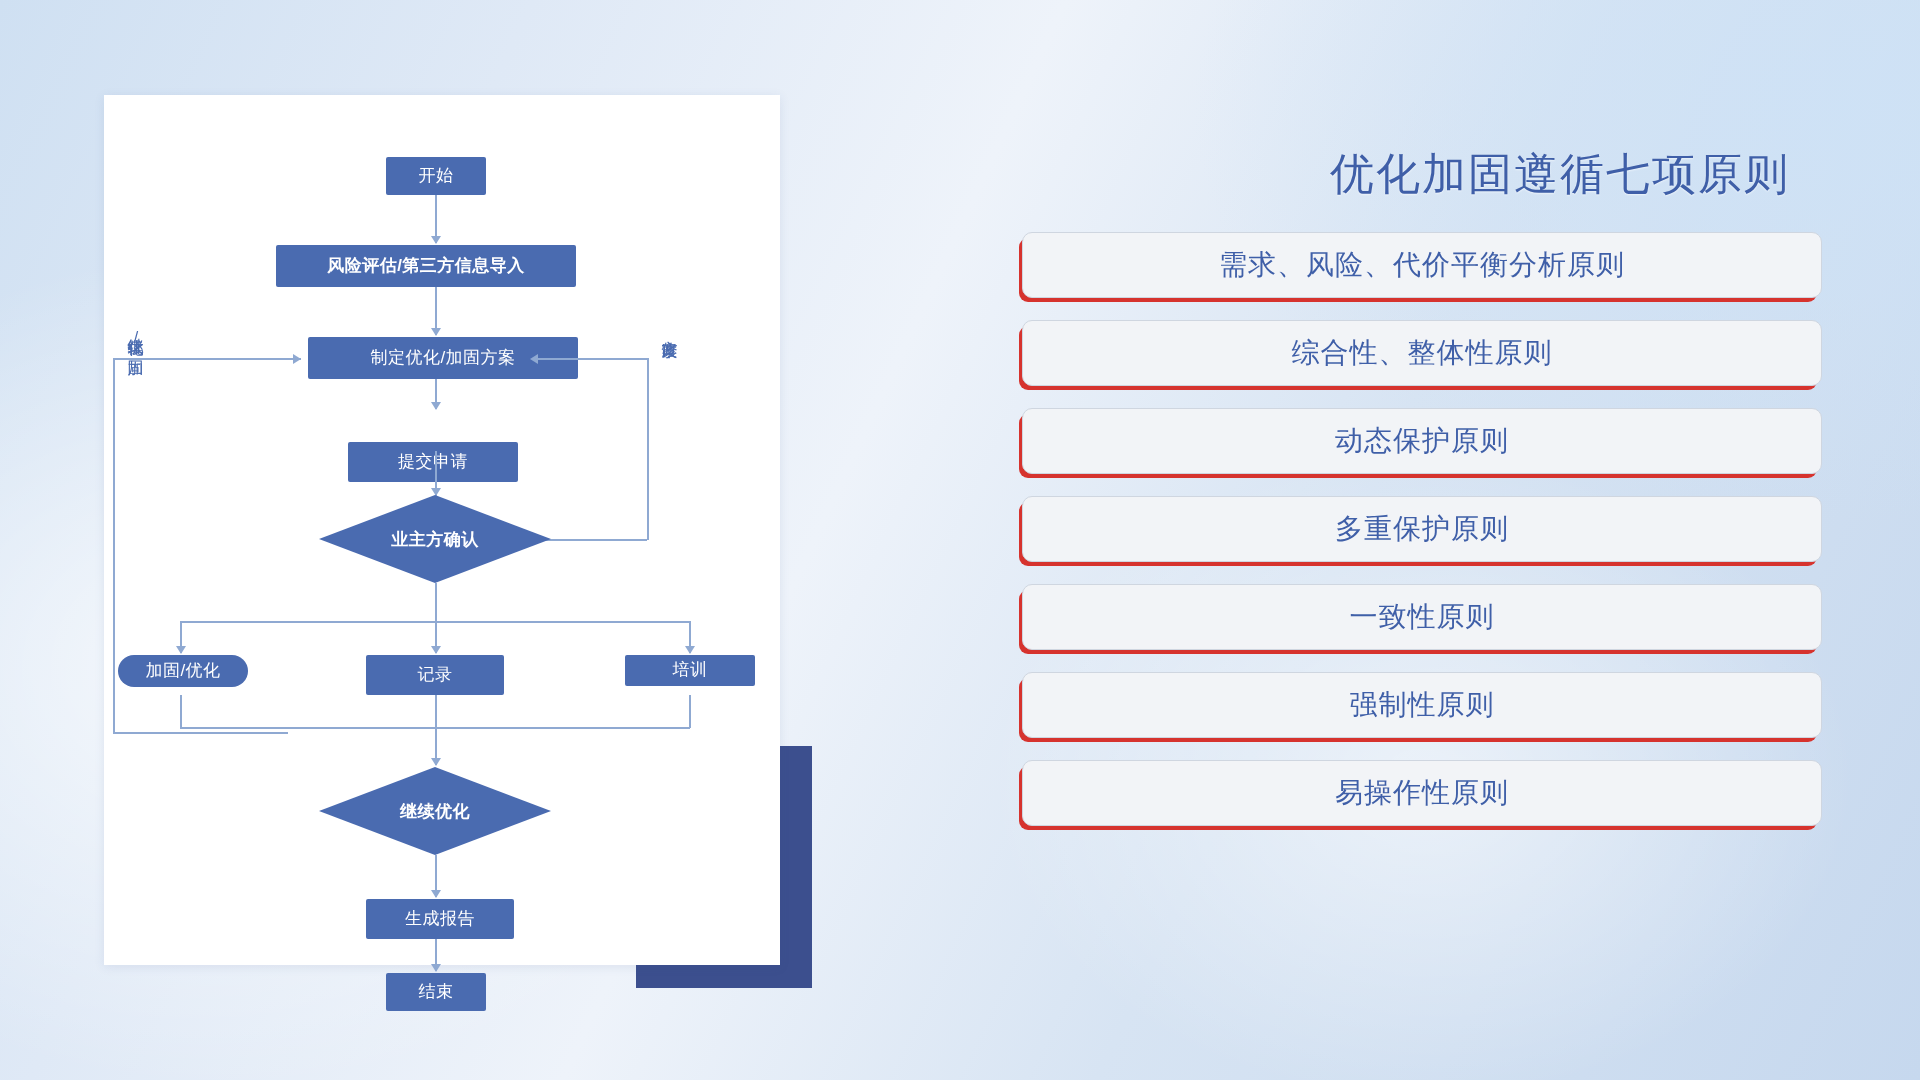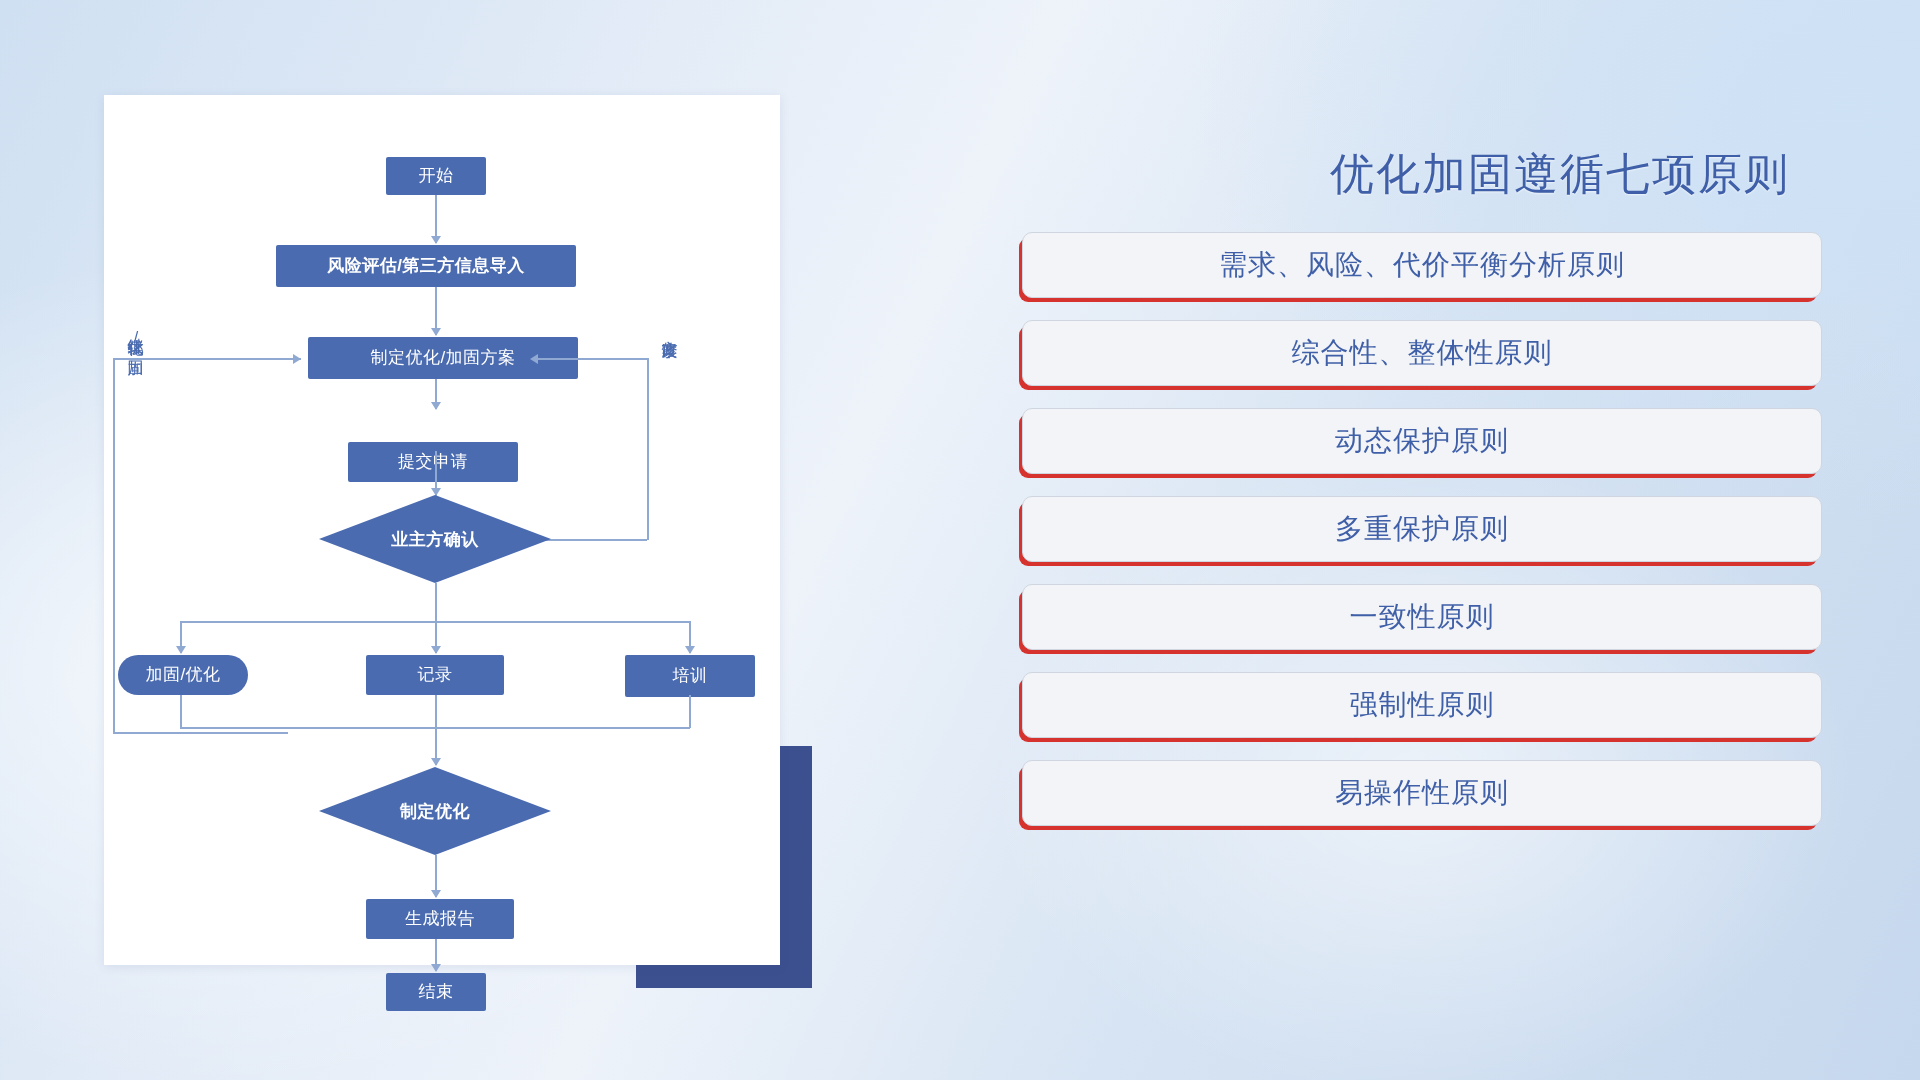--- a/index.html
+++ b/index.html
@@ -196,37 +196,37 @@
 
       <div class="conn vline" style="left:331px; top:488px; height:38px;"></div>
       <div class="conn hline" style="left:76px; top:526px; width:510px;"></div>
       <div class="conn vline" style="left:76px; top:526px; height:32px;"></div>
       <div class="conn vline" style="left:331px; top:526px; height:32px;"></div>
       <div class="conn vline" style="left:585px; top:526px; height:32px;"></div>
       <div class="arrow-down" style="left:72px; top:551px;"></div>
       <div class="arrow-down" style="left:327px; top:551px;"></div>
       <div class="arrow-down" style="left:581px; top:551px;"></div>
 
-      <div class="node" style="left:14px; top:560px; width:130px; height:40px;border-radius:20px;">加固/优化</div>
+      <div class="node" style="left:14px; top:560px; width:130px; height:32px;border-radius:20px;">加固/优化</div>
       <div class="node" style="left:262px; top:560px; width:138px; height:40px;">记录</div>
-      <div class="node" style="left:521px; top:560px; width:130px; height:42px;">培训</div>
+      <div class="node" style="left:521px; top:560px; width:130px; height:31px;">培训</div>
 
       <div class="conn vline" style="left:76px; top:600px; height:33px;"></div>
       <div class="conn vline" style="left:331px; top:600px; height:33px;"></div>
       <div class="conn vline" style="left:585px; top:600px; height:33px;"></div>
       <div class="conn hline" style="left:76px; top:632px; width:510px;"></div>
       <div class="conn vline" style="left:331px; top:632px; height:38px;"></div>
       <div class="arrow-down" style="left:327px; top:663px;"></div>
 
       <div class="diamond-wrap" style="left:215px; top:586px; width:232px; height:0px;"></div>
       <div class="diamond-wrap" style="left:215px; top:672px; width:232px; height:88px;">
         <svg class="diamond" viewBox="0 0 232 88" preserveAspectRatio="none">
           <polygon points="116,0 232,44 116,88 0,44" fill="#4a6bb0"></polygon>
         </svg>
-        <div class="diamond-label">制定优化</div>
+        <div class="diamond-label">继续优化</div>
       </div>
 
       <div class="conn vline" style="left:331px; top:760px; height:42px;"></div>
       <div class="arrow-down" style="left:327px; top:795px;"></div>
 
       <div class="node" style="left:262px; top:804px; width:148px; height:40px;">生成报告</div>
       <div class="conn vline" style="left:331px; top:844px; height:32px;"></div>
       <div class="arrow-down" style="left:327px; top:869px;"></div>
 
       <div class="node" style="left:282px; top:878px; width:100px; height:38px;">结束</div>

